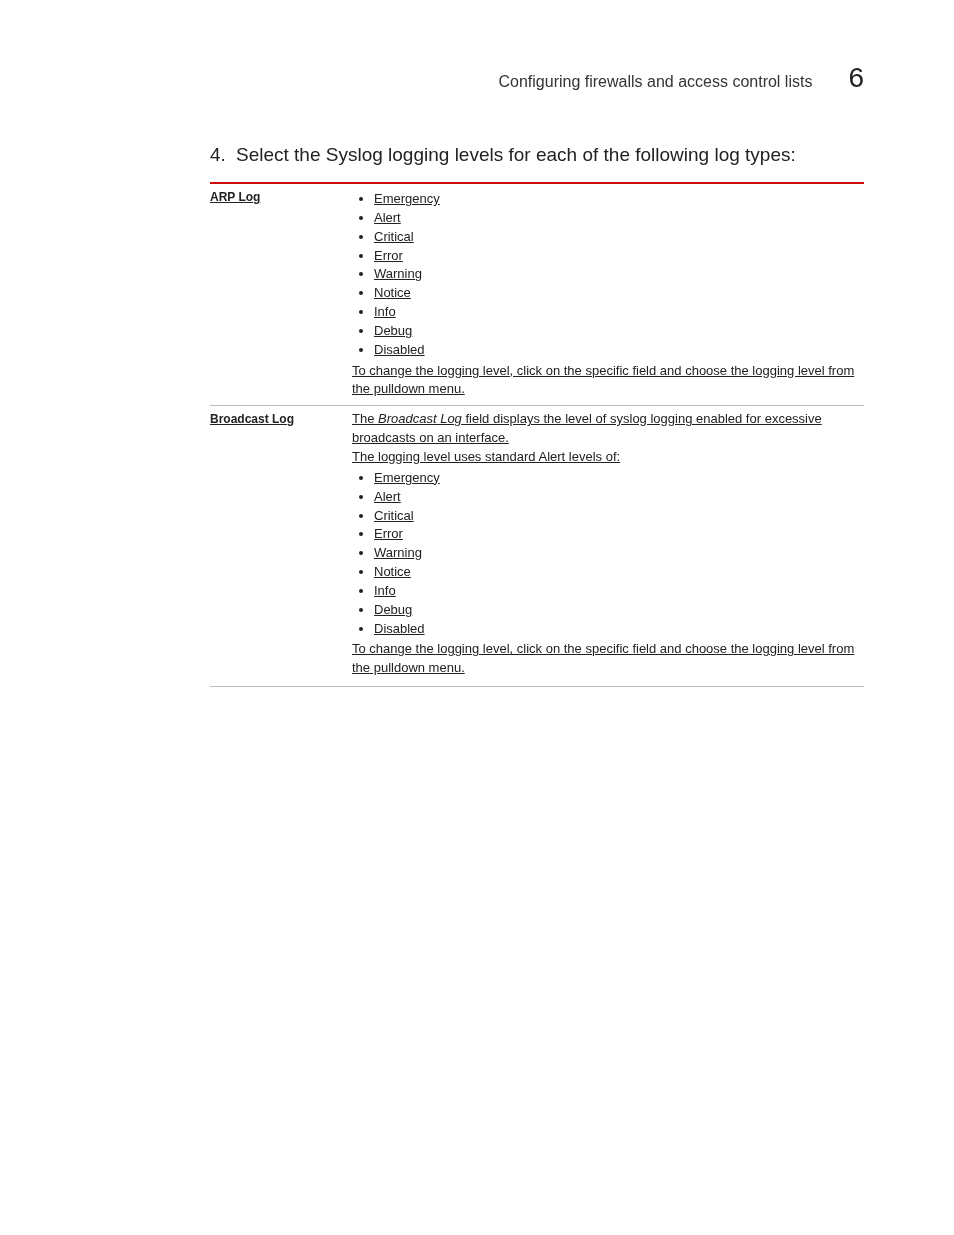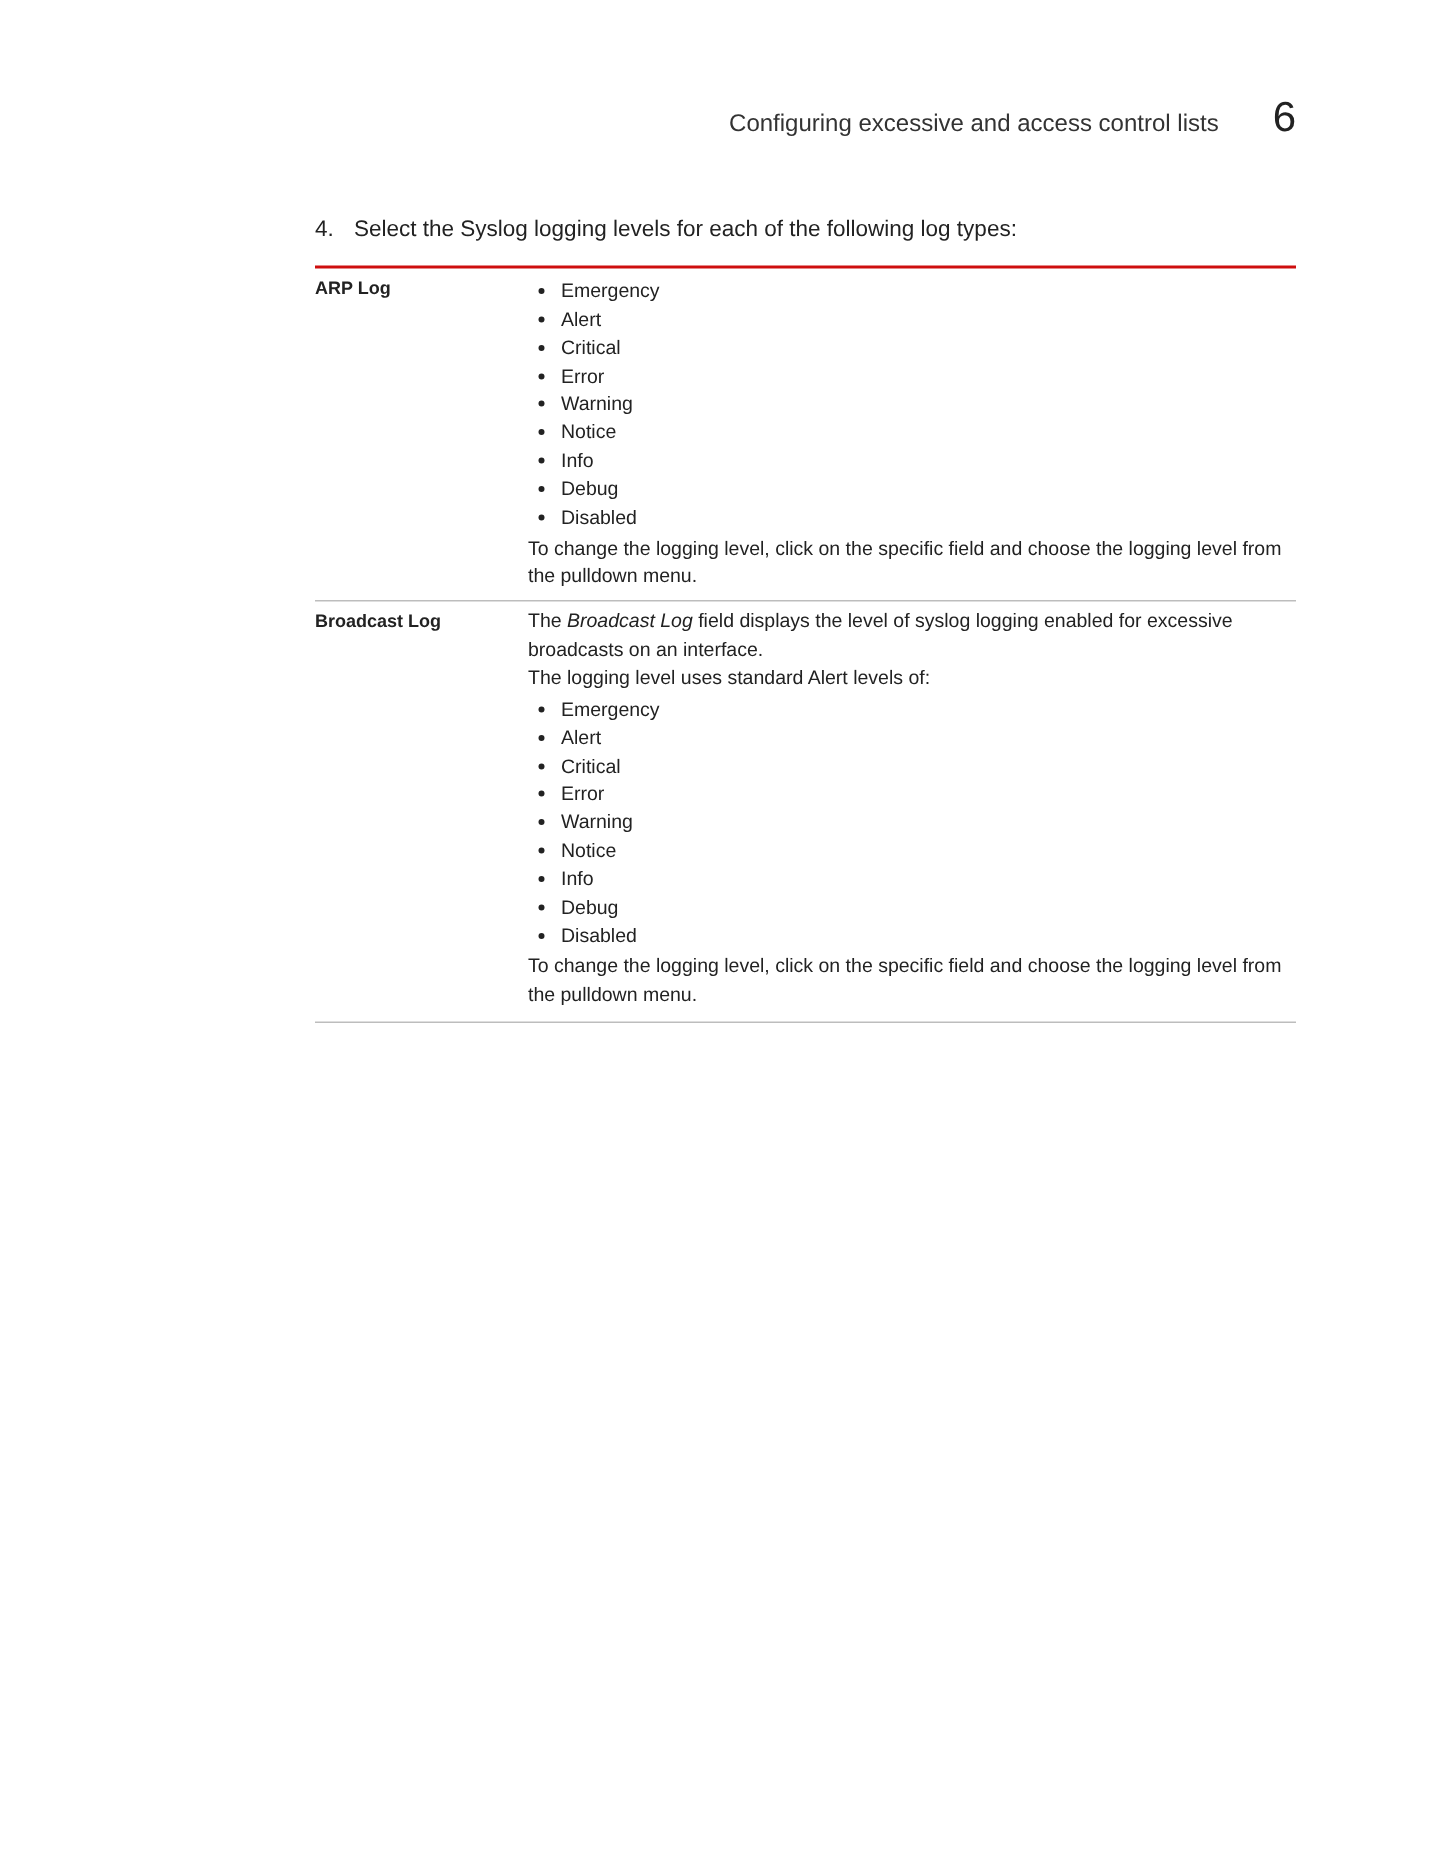--- a/index.html
+++ b/index.html
@@ -26,38 +26,39 @@
   .header .title {
     font-size: 16px;
     color: #333;
   }
   .header .num {
     font-size: 28px;
     font-weight: 400;
     color: #222;
   }
   .step {
-    font-size: 15px;
+    font-size: 19px;
     color: #222;
     margin: 0 0 16px 0;
     padding-left: 0;
   }
   .step .sn {
     display: inline-block;
     width: 26px;
   }
   .table {
     border-top: 2px solid #ce0e0e;
     font-size: 13px;
     line-height: 1.45;
   }
   .row {
     display: flex;
     border-top: 1px solid #bdbdbd;
     padding: 4px 0 6px 0;
+    text-decoration: underline;
   }
   .row:first-child {
     border-top: none;
   }
   .colL {
     flex: 0 0 142px;
     font-weight: bold;
     color: #222;
     font-family: Arial, Helvetica, sans-serif;
     font-size: 12px;
@@ -82,21 +83,21 @@
   .bottomrule {
     border-top: 1px solid #bdbdbd;
     margin-top: 2px;
   }
 </style>
 </head>
 <body>
 
 <div class="page">
   <div class="header">
-    <span class="title">Configuring excessive and access control lists</span>
+    <span class="title">Configuring firewalls and access control lists</span>
     <span class="num">6</span>
   </div>
 
   <p class="step">
     <span class="sn">4.</span><span>Select the Syslog logging levels for each of the following log types:</span>
   </p>
 
   <div class="table">
 
     <div class="row">

